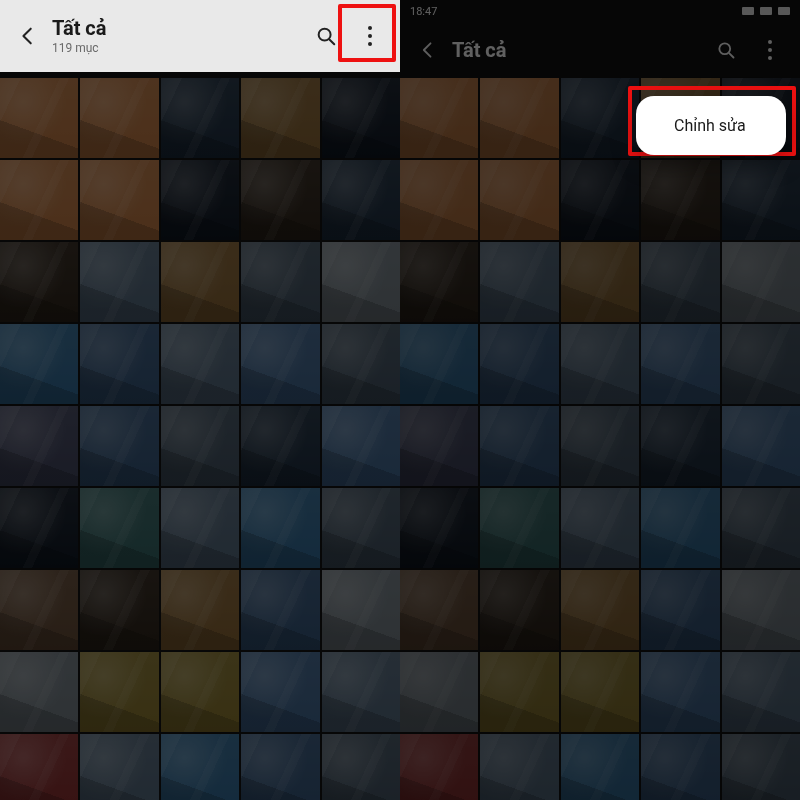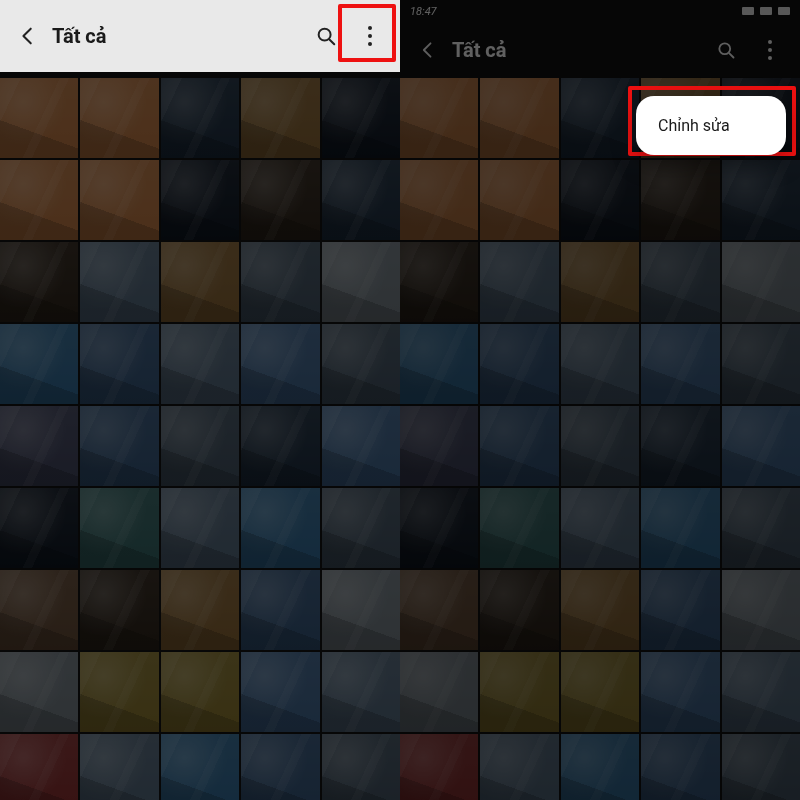--- a/index.html
+++ b/index.html
@@ -100,21 +100,21 @@
   .panel.right .iconbtn { color:#eaeaea; }
 
   
   .dots { display:flex; flex-direction:column; gap:4px; }
   .dots span { width:4px; height:4px; border-radius:50%; background: currentColor; display:block; }
 
   
   .statusbar {
     position:absolute; top:0; left:0; right:0; height:22px;
     display:flex; align-items:center; justify-content:space-between;
-    padding:0 10px; font-size:11px; color:#eee; z-index:4;font-style:italic;
+    padding:0 10px; font-size:11px; color:#eee; z-index:4;
   }
   .statusbar .sys { display:flex; gap:6px; align-items:center; }
   .statusbar .sys i { width:12px; height:8px; background:#ddd; border-radius:1px; display:inline-block; }
   
   .panel.right .appbar { top: 22px; height: 56px; }
   .panel.right .grid   { padding-top: 78px; }
 
   
   .dimmer {
     position:absolute; inset:0;
@@ -138,21 +138,21 @@
     position:absolute;
     top: 96px; right: 14px;
     min-width: 150px;
     background:#fff;
     border-radius: 18px;
     box-shadow: 0 8px 24px rgba(0,0,0,.35);
     padding: 10px 0;
     z-index: 10;
   }
   .menu-item {
-    padding: 10px 22px;
+    padding: 10px 38px;
     font-size: 16px;
     color:#1a1a1a;
     cursor:pointer;
     white-space:nowrap;
   }
 
   
   .panel.left .appbar { z-index: 7; }
   
 
@@ -216,20 +216,21 @@
     <div class="dimmer"></div>
 
     <div class="appbar">
       <div class="back">
         <svg width="22" height="22" viewBox="0 0 24 24">
           <path d="M15 4l-8 8 8 8" fill="none" stroke="currentColor" stroke-width="2.2" stroke-linecap="round" stroke-linejoin="round"></path>
         </svg>
       </div>
       <div class="titleblock">
         <div class="title">Tất cả</div>
+        <div class="subtitle">119 mục</div>
       </div>
       <div class="actions">
         <div class="iconbtn">
           <svg width="22" height="22" viewBox="0 0 24 24">
             <circle cx="10.5" cy="10.5" r="6.5" fill="none" stroke="currentColor" stroke-width="2.2"></circle>
             <line x1="16" y1="16" x2="21" y2="21" stroke="currentColor" stroke-width="2.2" stroke-linecap="round"></line>
           </svg>
         </div>
         <div class="iconbtn">
           <div class="dots">

